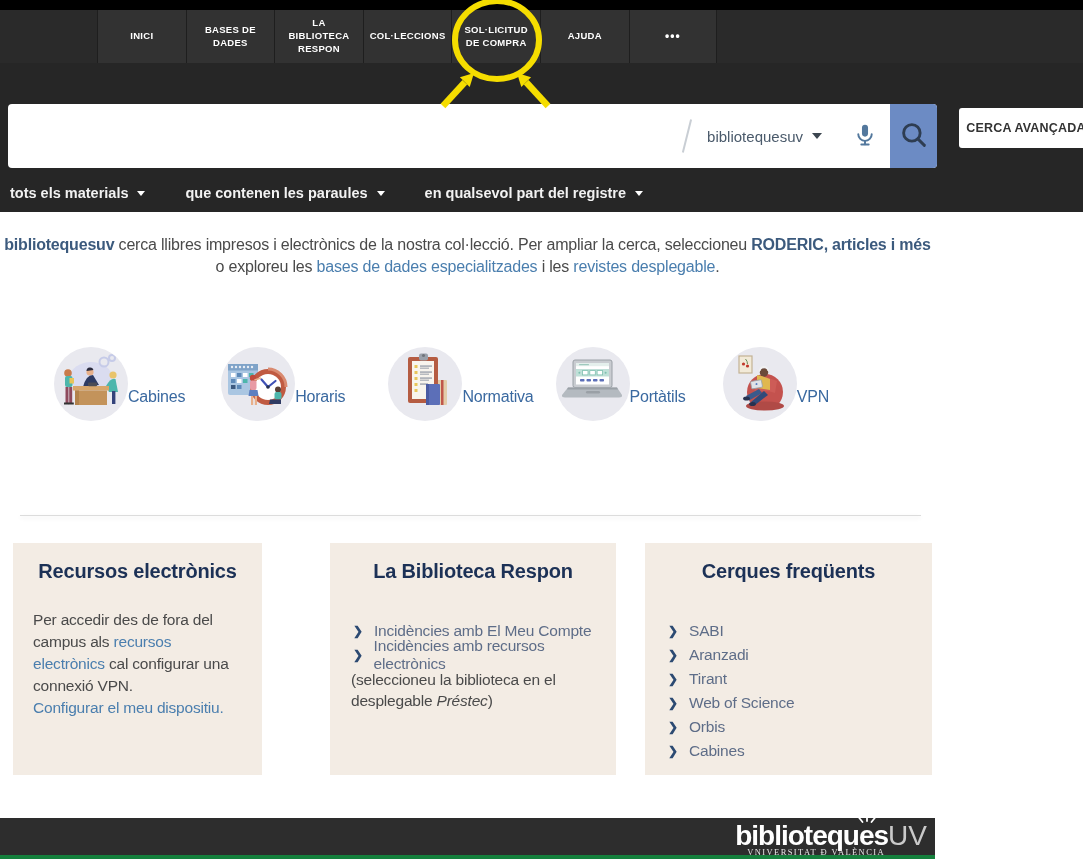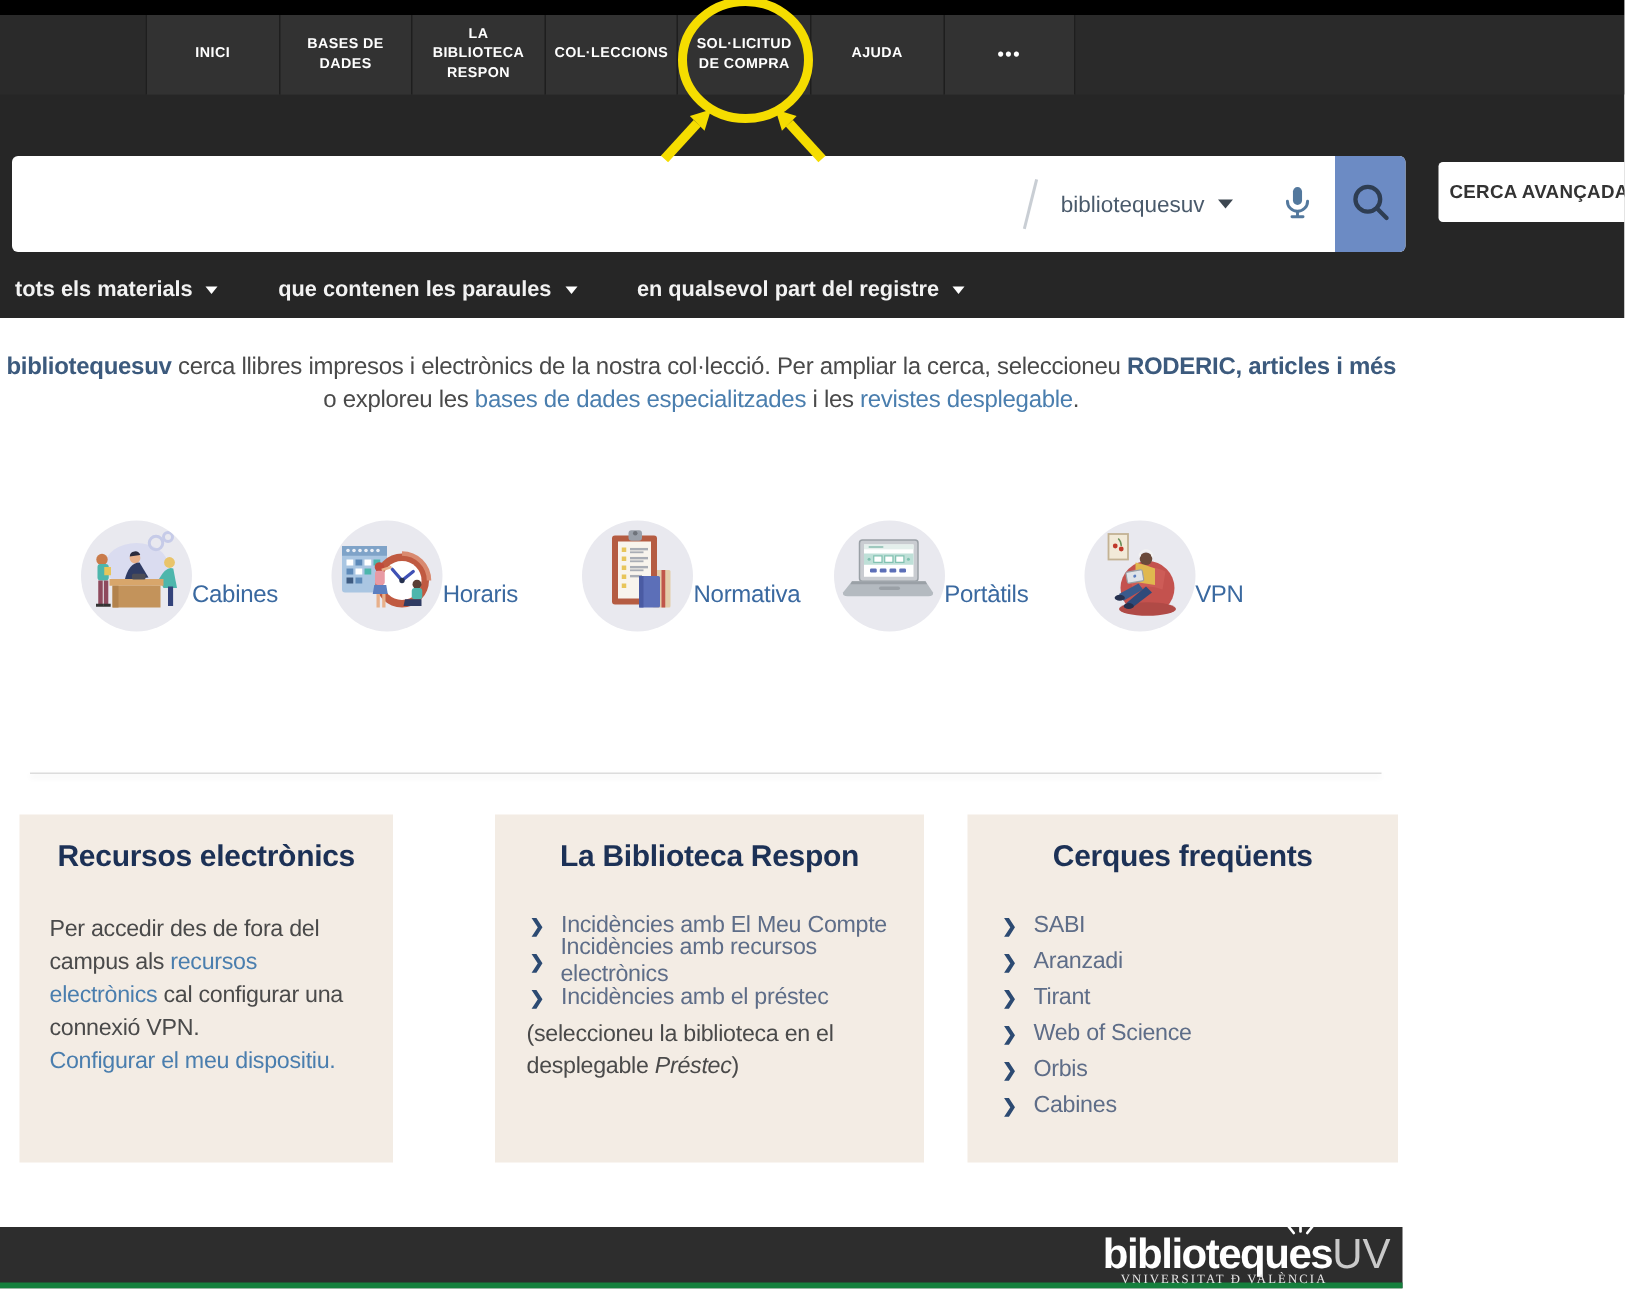--- a/index.html
+++ b/index.html
@@ -47,21 +47,21 @@
   .divider { position:absolute; top:515px; left:20px; width:901px; height:1px; background:#dcdcdc; box-shadow:0 2px 4px rgba(0,0,0,.10); }
 
   
   .card { position:absolute; top:543px; height:232px; background:#f3ece4; }
   .card-1 { left:13px; width:249px; }
   .card-2 { left:330px; width:286px; }
   .card-3 { left:645px; width:287px; }
   .card-title { margin-top:17px; text-align:center; font-size:20px; font-weight:bold; color:#1c3156; letter-spacing:-0.2px; }
   .card-body { margin-top:26px; padding:0 20px; font-size:15.5px; line-height:22px; color:#4a4a4a; letter-spacing:-0.2px; }
   .card-body a { color:#4a7eae; text-decoration:none; cursor:pointer; }
-  .card-list { list-style:none; margin-top:22px; padding-left:23px; }
+  .card-list { list-style:none; margin-top:36px; padding-left:23px; }
   .card-list li { display:flex; align-items:center; height:24px; cursor:pointer; }
   .chev { color:#2c4a72; font-size:12px; font-weight:bold; width:21px; }
   .chev::before { content:"\276F"; }
   .card-link { color:#5e6d88; font-size:15.5px; letter-spacing:-0.2px; text-decoration:none; }
   .card-note { padding:2px 20px 0 21px; font-size:15.5px; line-height:21px; color:#4a4a4a; letter-spacing:-0.2px; }
 
   
   .footer { position:absolute; top:818px; left:0; width:935px; height:41px; background:#2d2d2d; border-bottom:4px solid #15803d; display:flex; justify-content:flex-end; align-items:flex-start; }
   .logo { position:relative; padding:4px 8px 0 0; cursor:pointer; line-height:1; text-align:right; }
   .logo-main { font-size:28px; font-weight:bold; color:#fff; letter-spacing:-1px; }
@@ -328,24 +328,20 @@
     <div class="card-title">La Biblioteca Respon</div>
     <ul class="card-list">
       <li>
           <span class="chev"></span>
           <a class="card-link">Incidències amb El Meu Compte</a>
         </li>
       <li>
           <span class="chev"></span>
           <a class="card-link">Incidències amb recursos electrònics</a>
         </li>
-      <li>
-          <span class="chev"></span>
-          <a class="card-link">Incidències amb el préstec</a>
-        </li>
     </ul>
     <div class="card-note">
       <span>(seleccioneu la biblioteca en el desplegable </span><i>Préstec</i><span>)</span>
     </div>
   </div>
 
   <div class="card card-3">
     <div class="card-title">Cerques freqüents</div>
     <ul class="card-list">
       <li>

